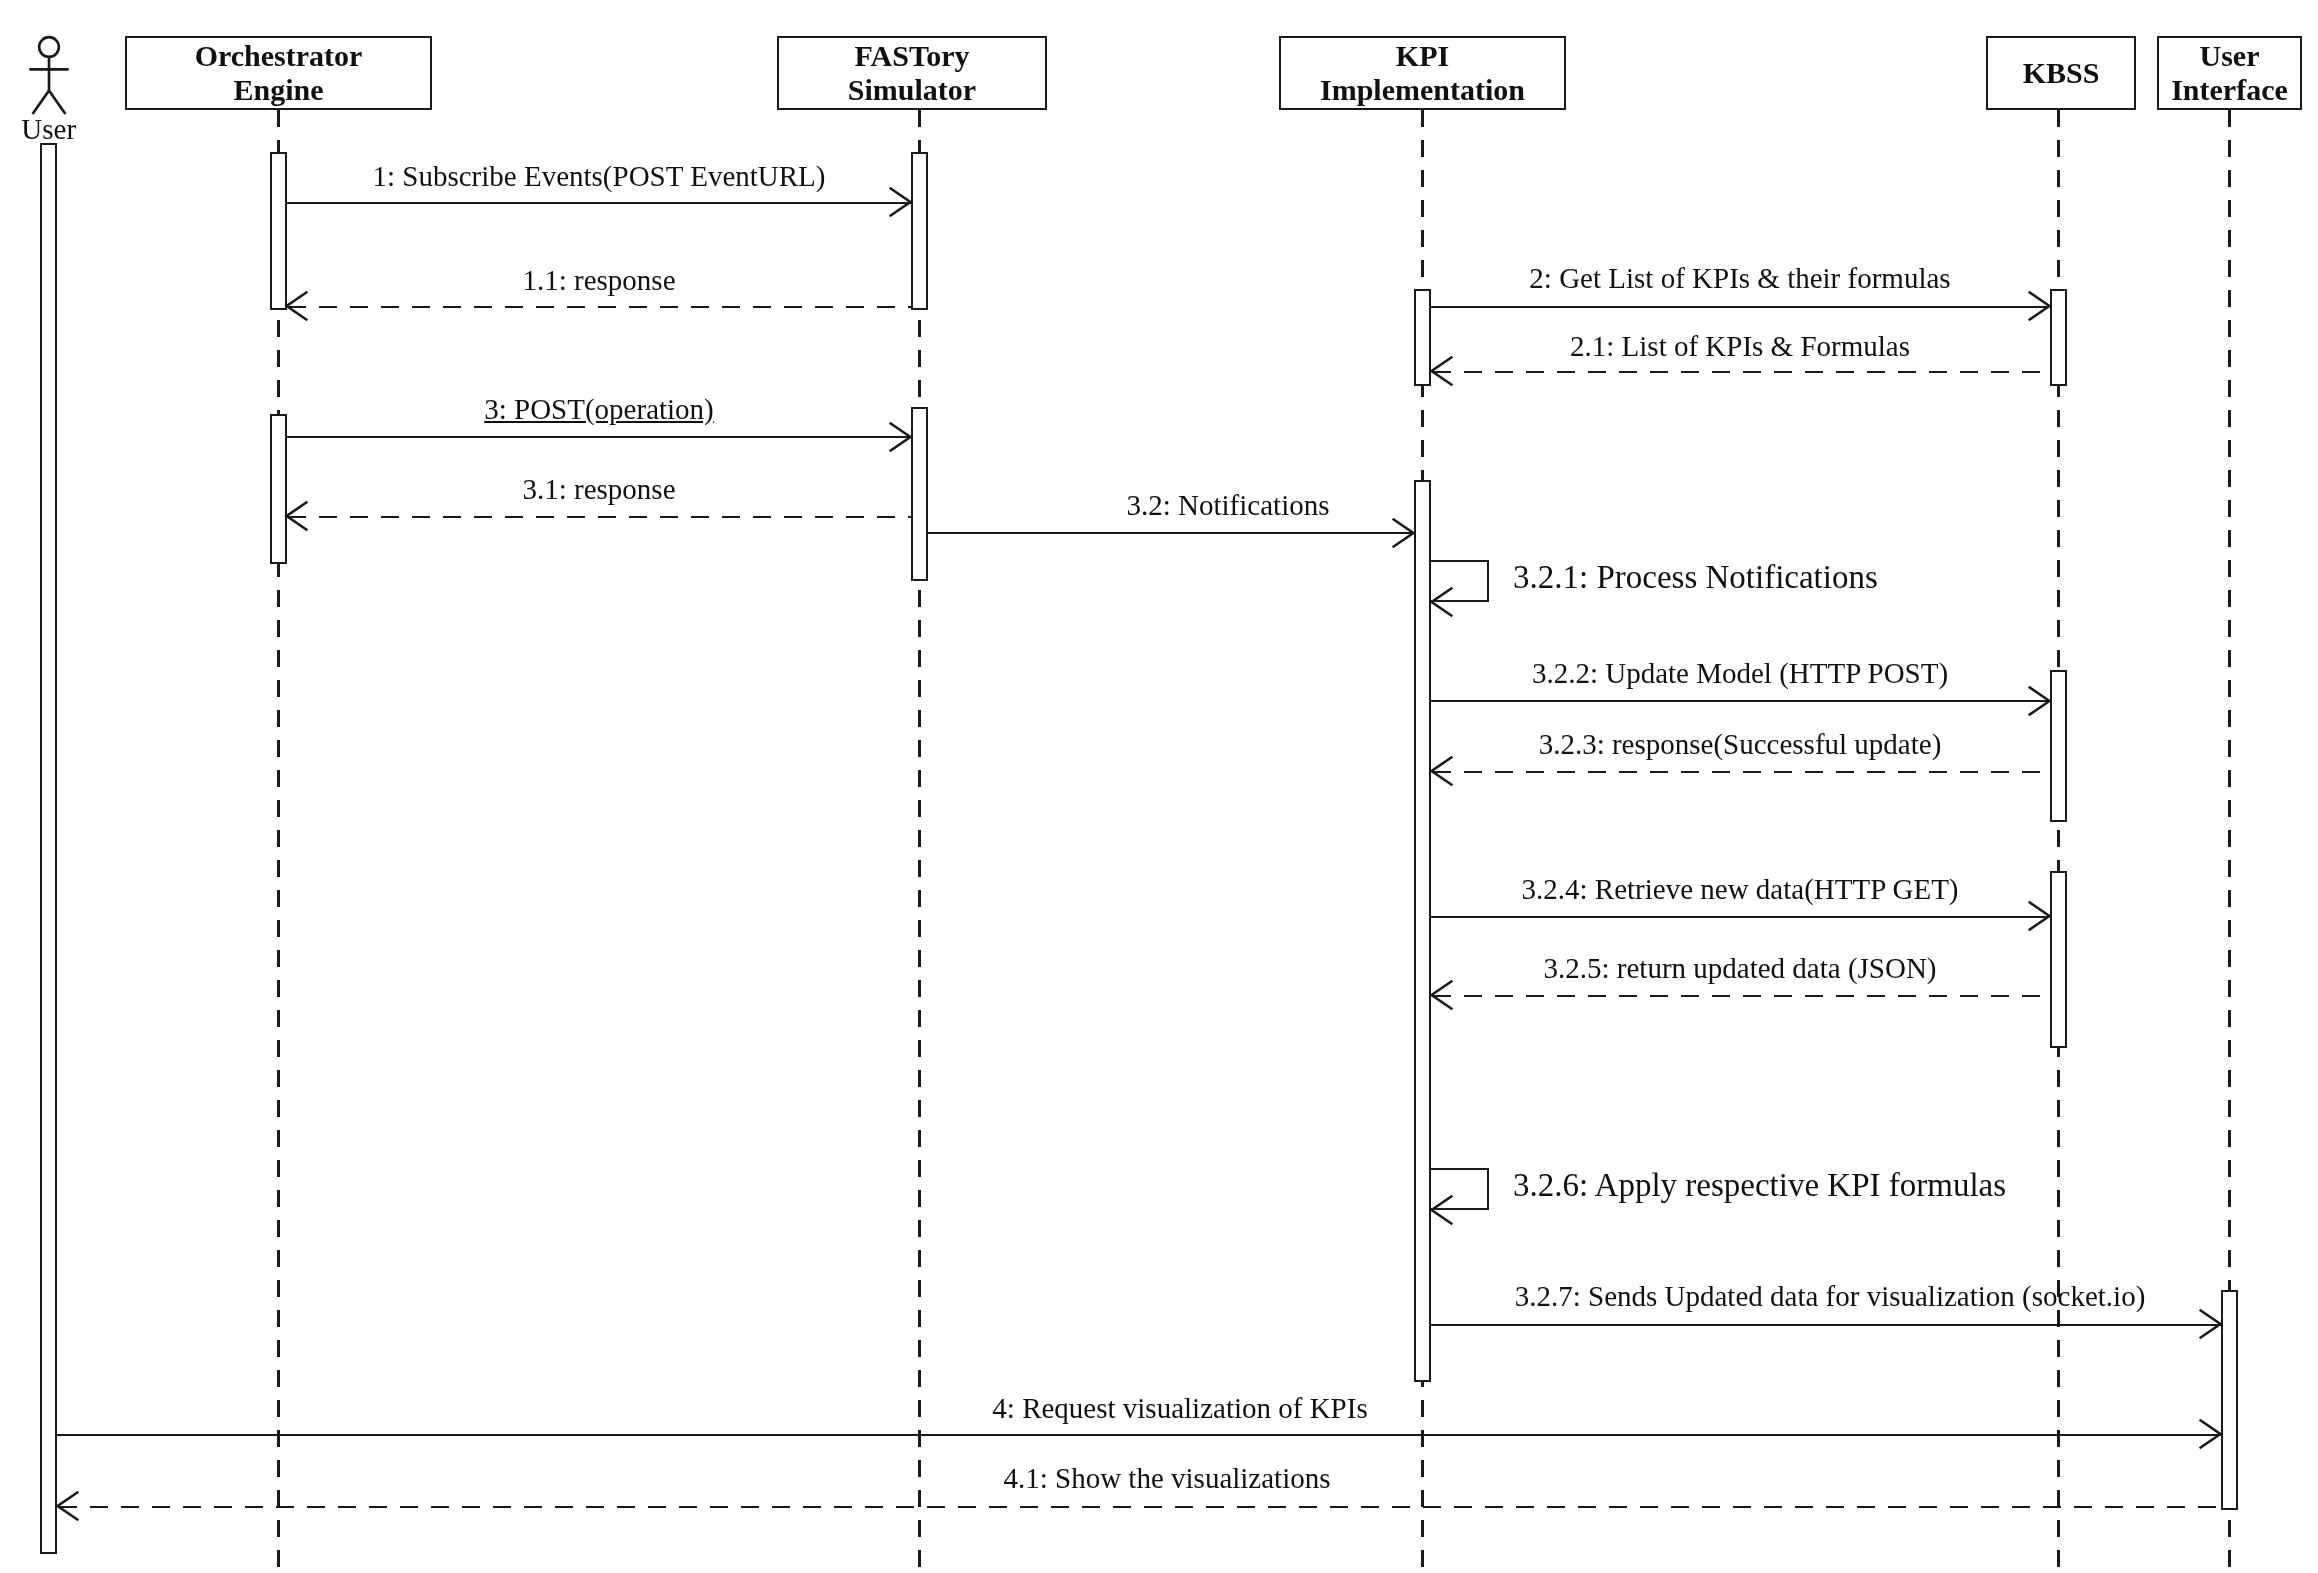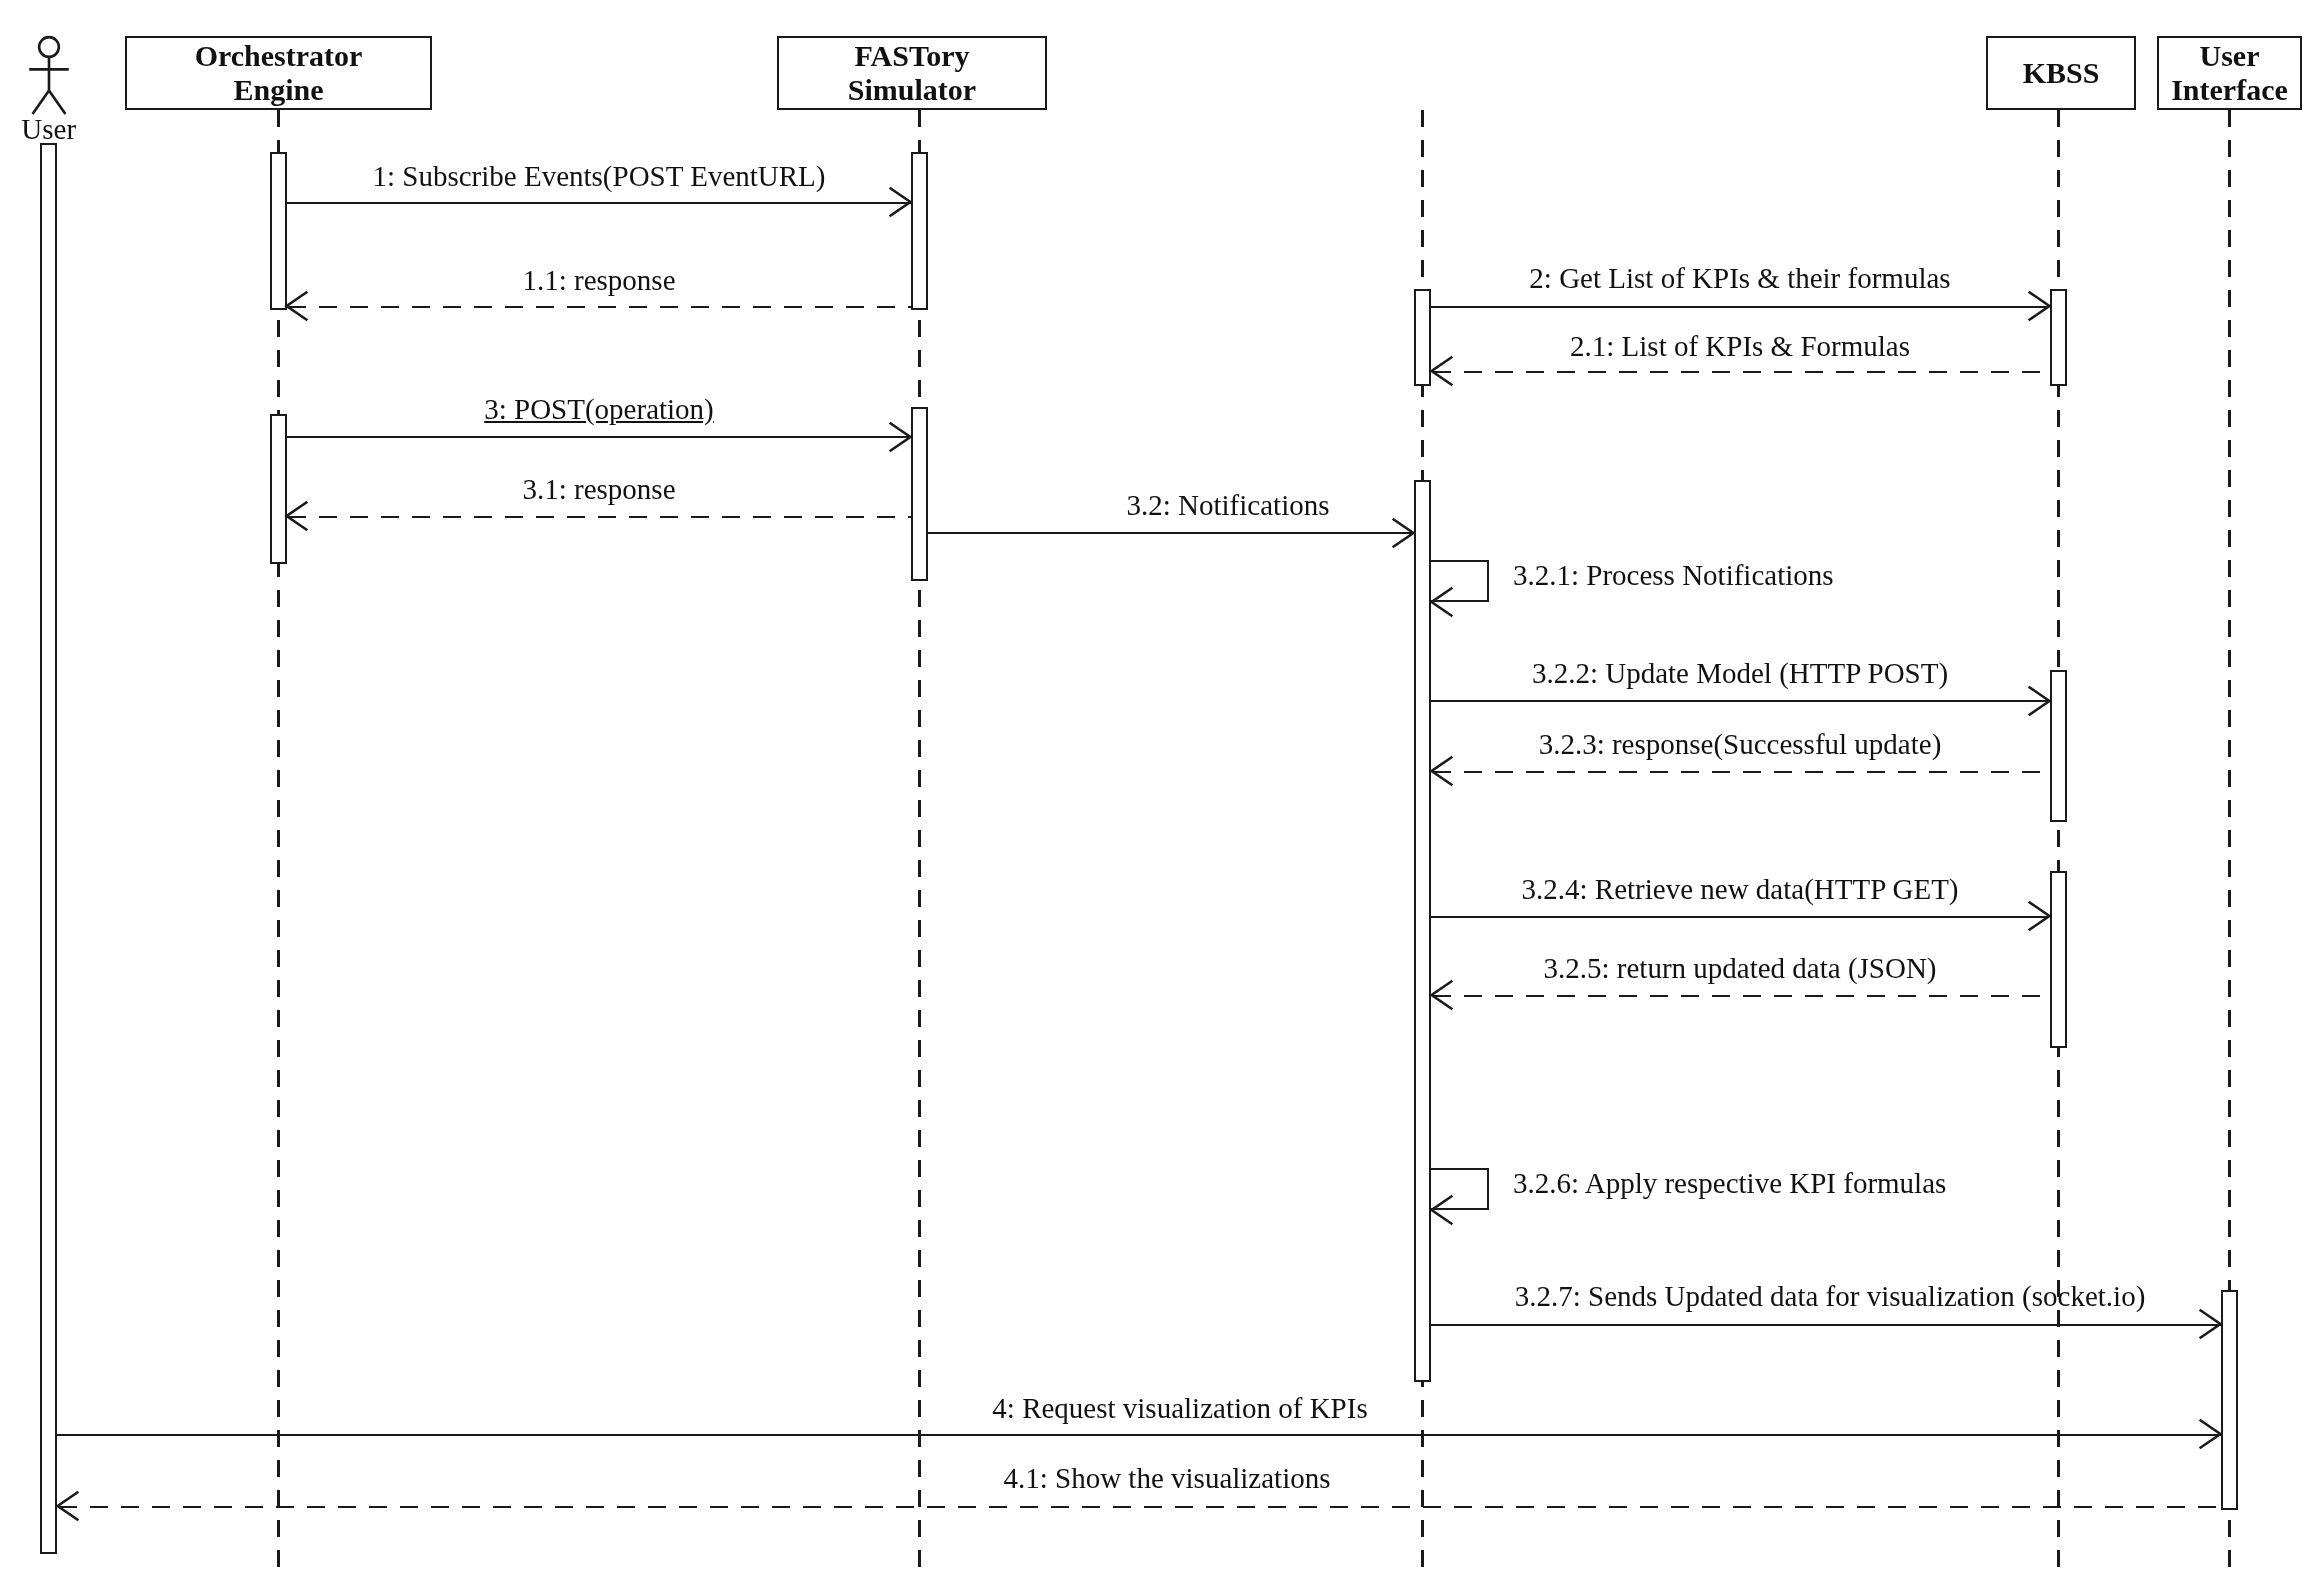--- a/index.html
+++ b/index.html
@@ -35,21 +35,21 @@
   .loop{
     position:absolute;box-sizing:border-box;z-index:2;
     border:2px solid #1a1a1a;border-left:none;background:transparent;
   }
   
   .mlabel{
     position:absolute;z-index:4;font-size:29px;white-space:nowrap;
     transform:translateX(-50%);text-align:center;
   }
   .slabel{
-    position:absolute;z-index:4;font-size:29px;white-space:nowrap;
+    position:absolute;z-index:4;font-size:33px;white-space:nowrap;
   }
   
   #actor-label{
     position:absolute;left:9.2px;top:113px;width:79px;text-align:center;
     font-size:29px;z-index:5;
   }
 </style>
 </head>
 <body>
 
@@ -64,20 +64,24 @@
   </svg>
   <div id="actor-label">User</div>
 
   <div class="pbox" style="left:125px;width:307px;">
     <span>Orchestrator</span>
     <span>Engine</span>
   </div>
   <div class="pbox" style="left:777px;width:270px;">
     <span>FASTory</span>
     <span>Simulator</span>
+  </div>
+  <div class="pbox" style="left:1279px;width:287px;">
+    <span>KPI</span>
+    <span>Implementation</span>
   </div>
   <div class="pbox" style="left:1986px;width:150px;">
     <span>KBSS</span>
     <span></span>
   </div>
   <div class="pbox" style="left:2157px;width:145px;">
     <span>User</span>
     <span>Interface</span>
   </div>
 

